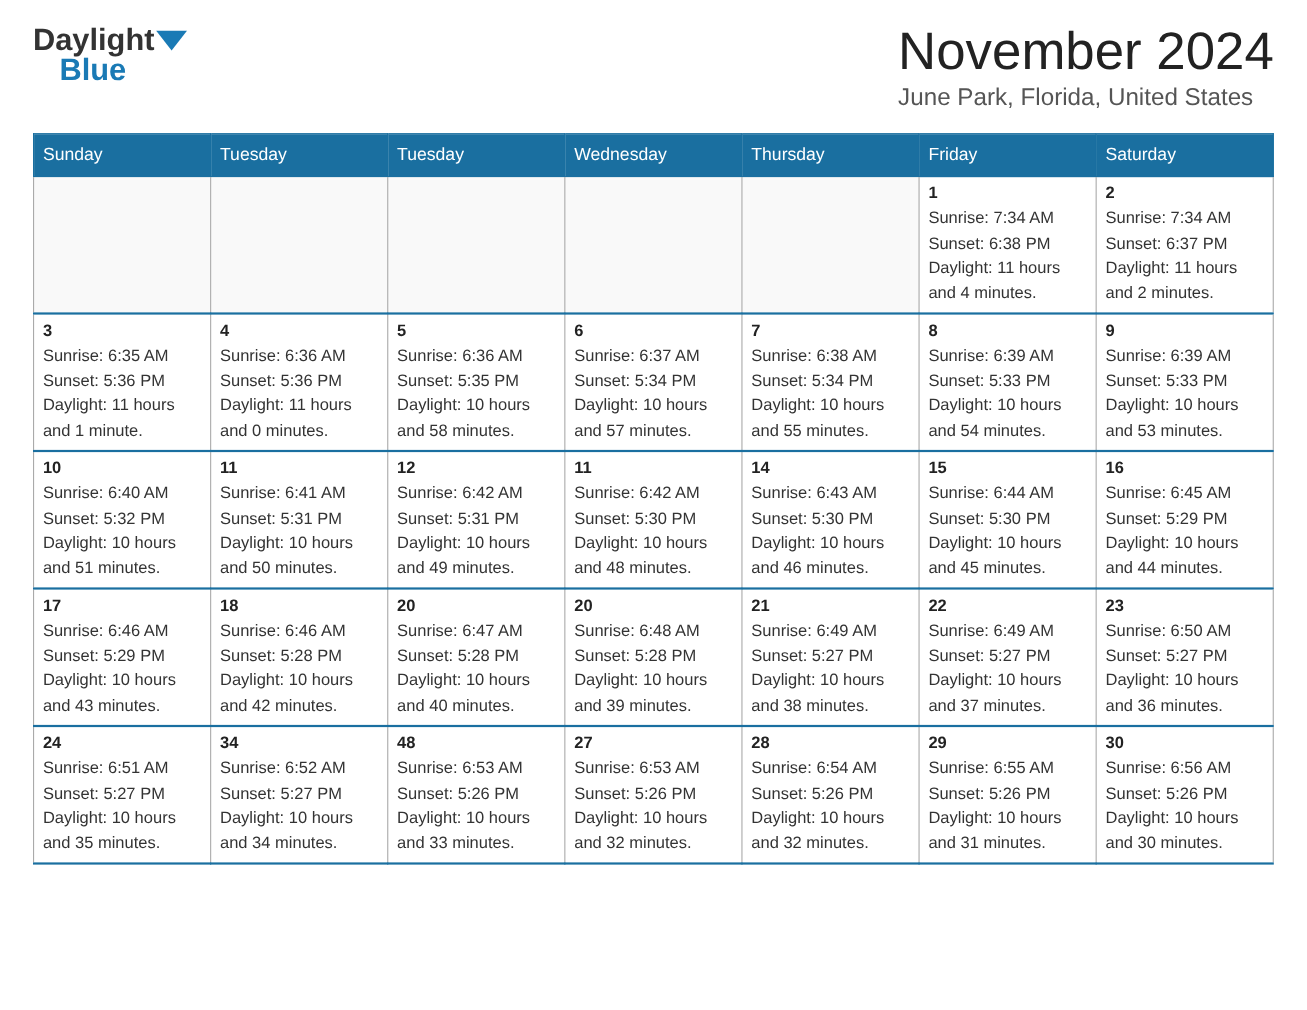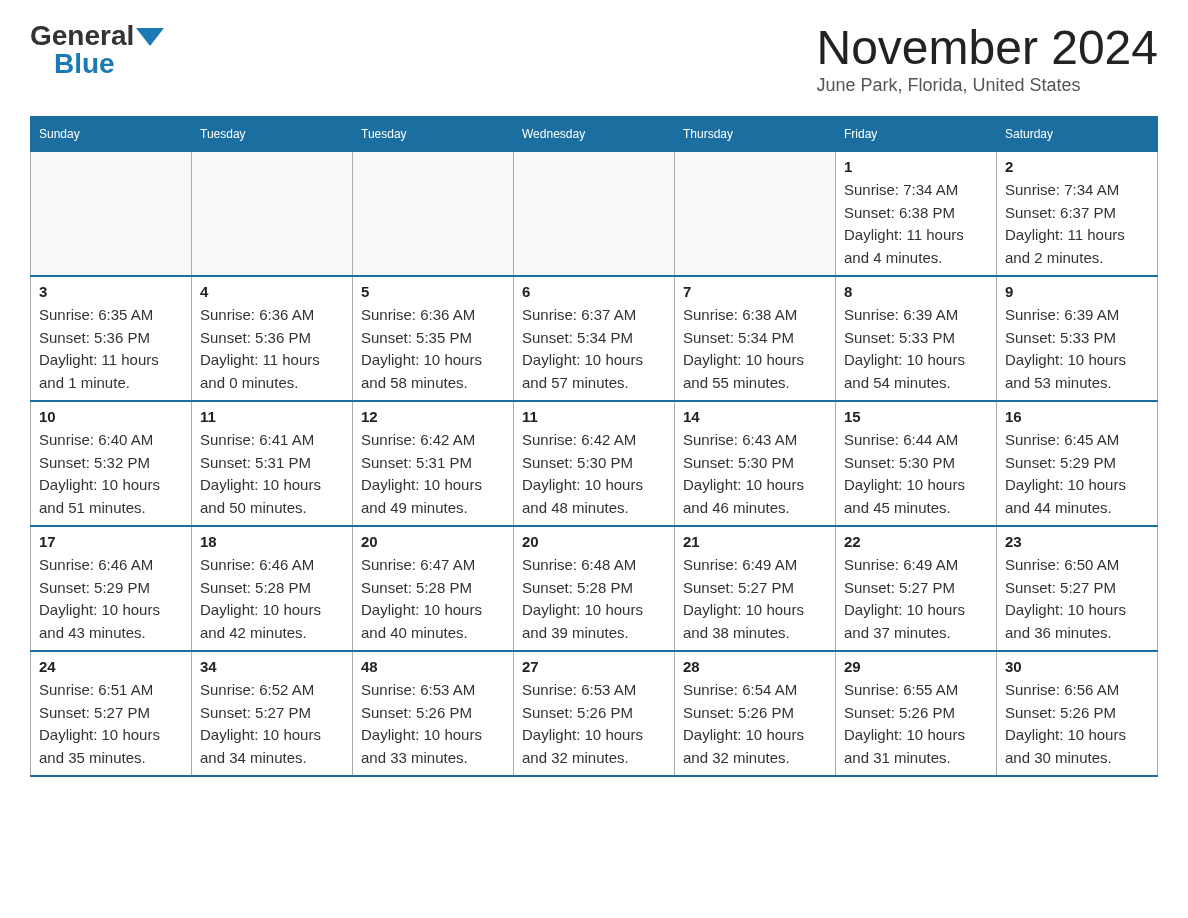--- a/index.html
+++ b/index.html
@@ -37,32 +37,32 @@
     }
     .title-block {
       text-align: left;
     }
     .title-block h1 {
       font-size: 48px;
       font-weight: normal;
       color: #222;
     }
     .title-block h2 {
-      font-size: 18px;
+      font-size: 22px;
       font-weight: normal;
       color: #555;
     }
     .calendar {
       width: 100%;
       border-collapse: collapse;
     }
     .calendar thead th {
       background-color: #1a6fa0;
       color: #fff;
-      font-size: 12px;
+      font-size: 16px;
       font-weight: normal;
       padding: 10px 8px;
       text-align: left;
       border: 1px solid #1a6fa0;
     }
     .calendar tbody td {
       vertical-align: top;
       border: 1px solid #aaa;
       padding: 6px 8px;
       width: 14.28%;
@@ -87,21 +87,21 @@
     .empty-cell {
       background: #f9f9f9;
     }
   </style>
 </head>
 <body>
 
 <div class="header">
   <div class="logo">
     <div class="logo-row">
-      <span style="font-size:28px;font-weight:bold;color:#333;">General</span>
+      <span style="font-size:28px;font-weight:bold;color:#333;">Daylight</span>
       <div class="logo-triangle"></div>
     </div>
     <div style="margin-top:-4px;">
       <span style="font-size:28px;font-weight:bold;color:#1a7ab5;margin-left:24px;">Blue</span>
     </div>
   </div>
   <div class="title-block">
     <h1>November 2024</h1>
     <h2>June Park, Florida, United States</h2>
   </div>

